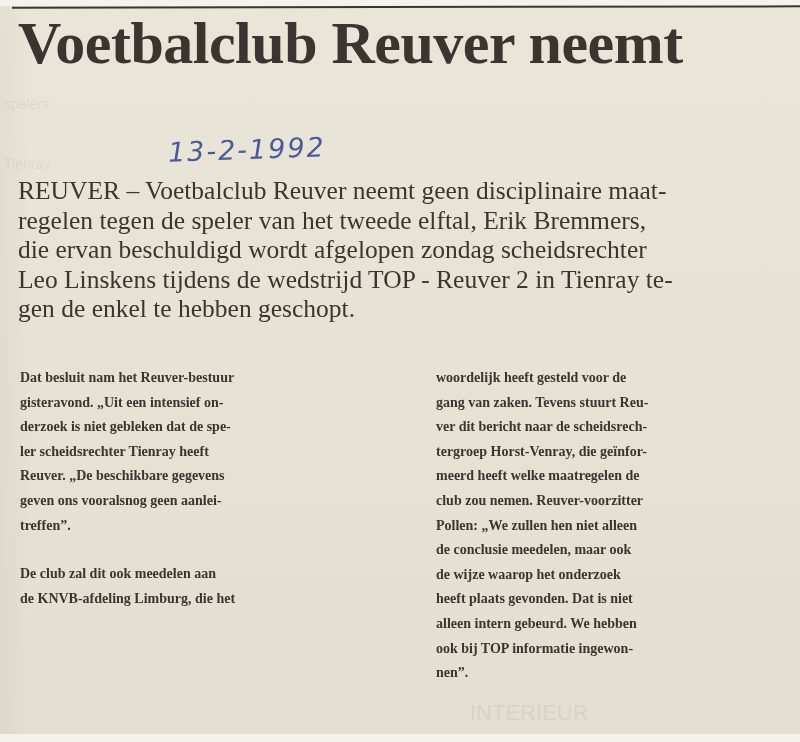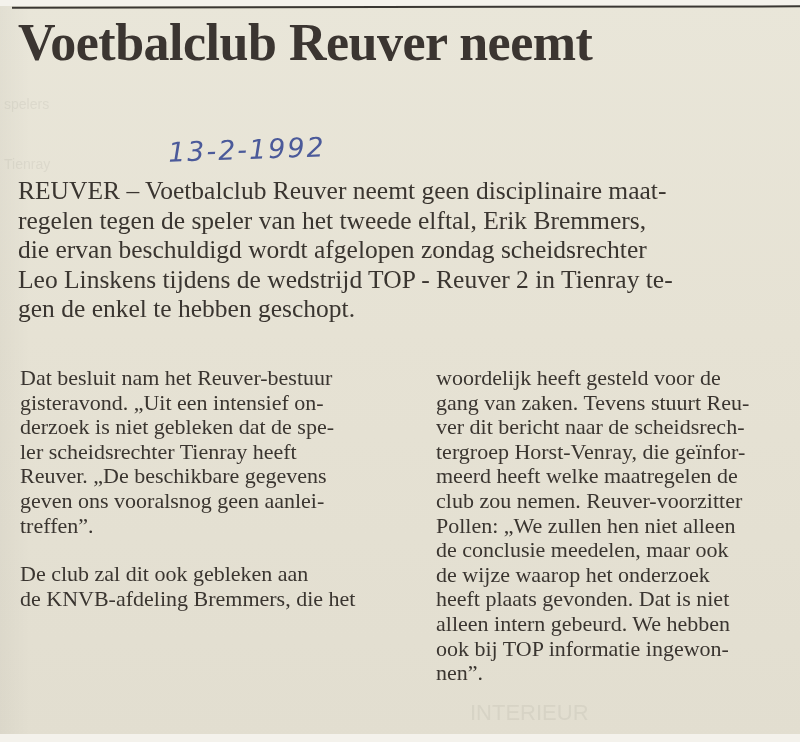--- a/index.html
+++ b/index.html
@@ -46,21 +46,21 @@
     height: 8px;
     background: #f4f2ec;
   }
   .headline {
     position: absolute;
     left: 18px;
     top: 14px;
     margin: 0;
     font-family: "Liberation Serif", "DejaVu Serif", serif;
     font-weight: bold;
-    font-size: 52px;
+    font-size: 60px;
     line-height: 58px;
     color: #3b3531;
     letter-spacing: -0.5px;
     white-space: nowrap;
   }
   .headline span { display: block; }
   .handwritten-date {
     position: absolute;
     left: 168px;
     top: 134px;
@@ -81,24 +81,25 @@
     font-family: "Liberation Serif", "DejaVu Serif", serif;
     font-size: 25.5px;
     line-height: 29.5px;
     color: #3a3530;
     white-space: nowrap;
   }
   .lead span { display: block; }
   .column {
     position: absolute;
     font-family: "Liberation Serif", "DejaVu Serif", serif;
-    font-size: 22px;
+    font-size: 14px;
     line-height: 24.6px;
     color: #3a3530;
     white-space: nowrap;
+    font-weight: bold;
   }
   .col-left { left: 20px; top: 366px; width: 390px; }
   .col-right { left: 436px; top: 366px; width: 380px; }
   .column p { margin: 0; }
   .column .line { display: block; }
   .para-gap { height: 24px; }
   .ghost-text {
     position: absolute;
     font-family: "Liberation Sans", "DejaVu Sans", sans-serif;
     color: rgba(120,115,105,0.10);
@@ -136,22 +137,22 @@
       <span class="line">Dat besluit nam het Reuver-bestuur</span>
       <span class="line">gisteravond. „Uit een intensief on-</span>
       <span class="line">derzoek is niet gebleken dat de spe-</span>
       <span class="line">ler scheidsrechter Tienray heeft</span>
       <span class="line">Reuver. „De beschikbare gegevens</span>
       <span class="line">geven ons vooralsnog geen aanlei-</span>
       <span class="line">treffen”.</span>
     </p>
     <div class="para-gap"></div>
     <p>
-      <span class="line">De club zal dit ook gebleken aan</span>
-      <span class="line">de KNVB-afdeling Bremmers, die het</span>
+      <span class="line">De club zal dit ook meedelen aan</span>
+      <span class="line">de KNVB-afdeling Limburg, die het</span>
     </p>
   </div>
 
   <div class="column col-right">
     <p>
       <span class="line">woordelijk heeft gesteld voor de</span>
       <span class="line">gang van zaken. Tevens stuurt Reu-</span>
       <span class="line">ver dit bericht naar de scheidsrech-</span>
       <span class="line">tergroep Horst-Venray, die geïnfor-</span>
       <span class="line">meerd heeft welke maatregelen de</span>

